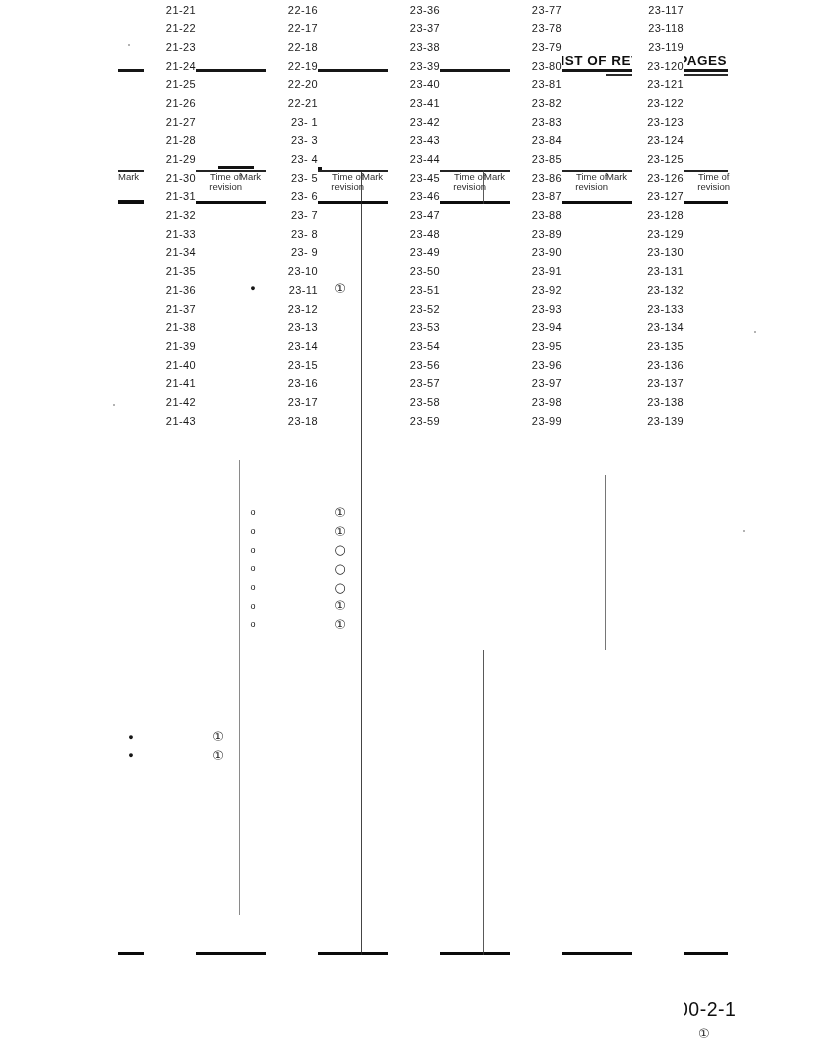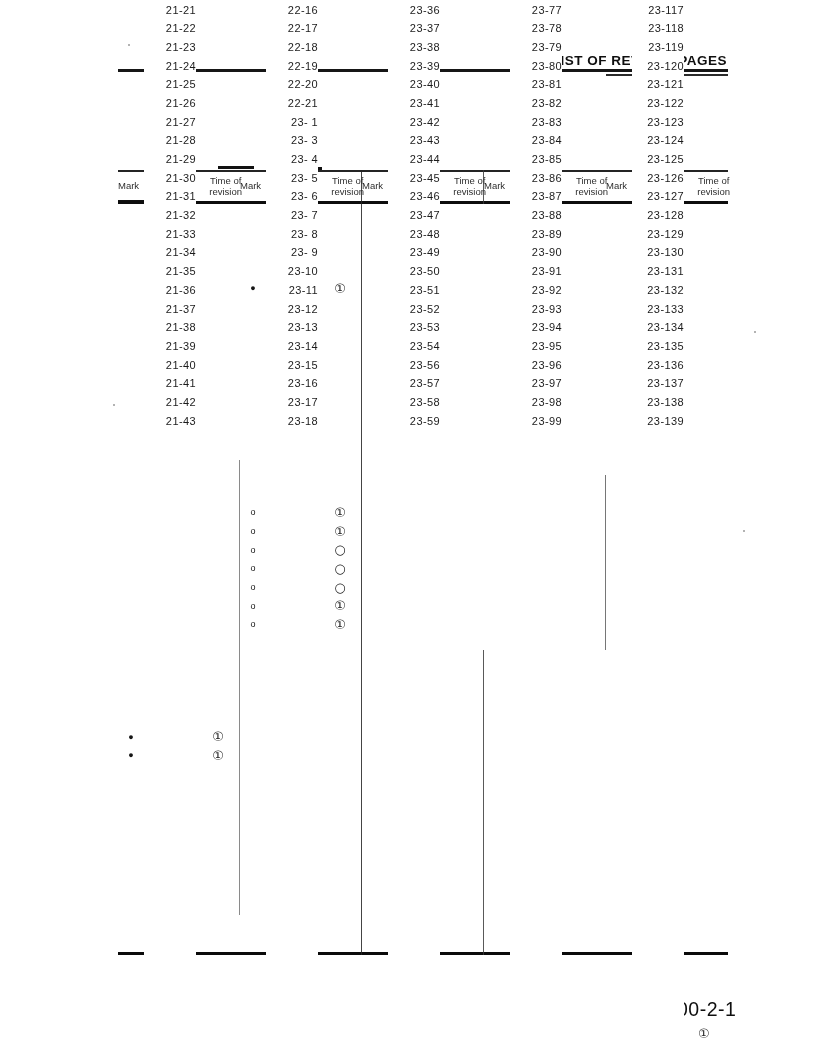--- a/index.html
+++ b/index.html
@@ -18,21 +18,21 @@
   .watermark{
     position:absolute;left:381px;top:190px;font-size:31px;color:#1c1c1c;opacity:.93;
     letter-spacing:.2px;z-index:6;white-space:nowrap;
   }
   
   .revtable{position:absolute;left:118px;top:170px;width:610px;z-index:2;}
   .thead{
     display:flex;height:29px;border-top:2px solid #242424;border-bottom:3px solid #0d0d0d;
     align-items:center;
   }
-  .hgroup{display:flex;width:122px;align-items:center;height:100%;gap:24px;}
+  .hgroup{display:flex;width:122px;align-items:flex-start;height:100%;gap:24px;}
   .hcell{font-size:9.5px;color:#2e2e2e;text-align:center;line-height:1.1;}
   .h-mark{width:26px;}
   .h-page{width:52px;}
   .h-rev{width:44px;}
   .tbody{display:flex;border-bottom:3.5px solid #0a0a0a;}
   .tgroup{width:122px;display:flex;flex-direction:column;}
   .trow{display:flex;height:18.7px;align-items:center;}
   .cell{display:block;}
   .cell.mark{width:26px;text-align:center;font-size:9px;color:#161616;}
   .cell.page{width:52px;text-align:right;font-size:11px;letter-spacing:.4px;white-space:pre;color:#1b1b1b;}

